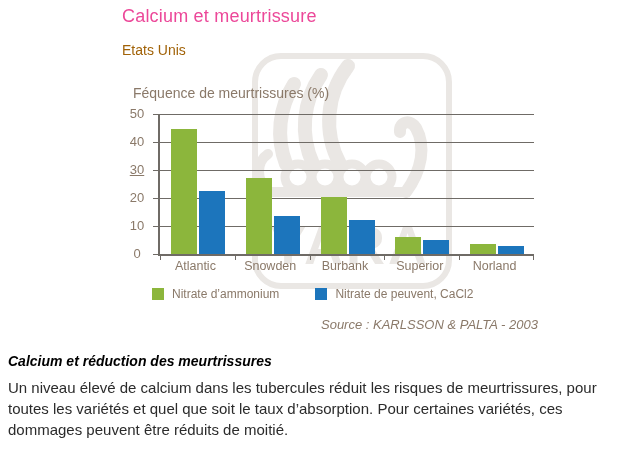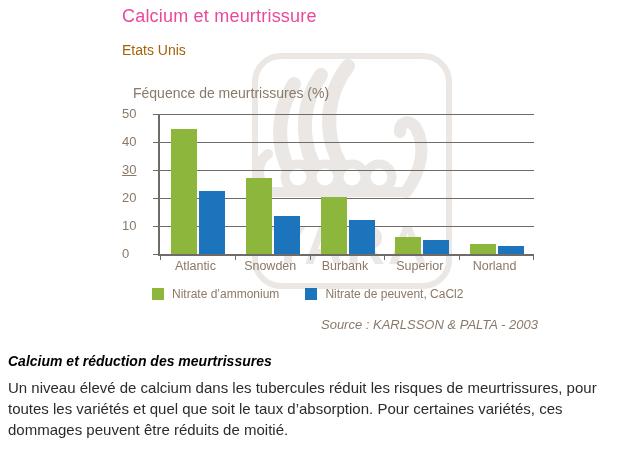--- a/index.html
+++ b/index.html
@@ -60,38 +60,38 @@
   .xtick {
     position: absolute;
     bottom: -6px; width: 1px; height: 4px;
     background: #6F6B66;
   }
   .bar-group { position: absolute; bottom: 0; height: 100%; }
   .bar { position: absolute; bottom: 0; width: 26px; }
   .ylabel {
     position: absolute;
     left: 122px; width: 30px;
-    text-align: left;
+    text-align: center;
     font-size: 13px;
     color: #8A7969;
     z-index: 2;
   }
   .xlabel {
     position: absolute;
     top: 259px;
     text-align: center;
     font-size: 12.5px;
     color: #8A7969;
     z-index: 2;
   }
   .legend {
     position: absolute;
     left: 152px; top: 287px;
     display: flex;
-    gap: 26px;
+    gap: 36px;
     align-items: center;
     z-index: 2;
   }
   .legend-item {
     display: flex;
     align-items: center;
     gap: 8px;
     font-size: 12px;
     color: #8A7969;
   }

